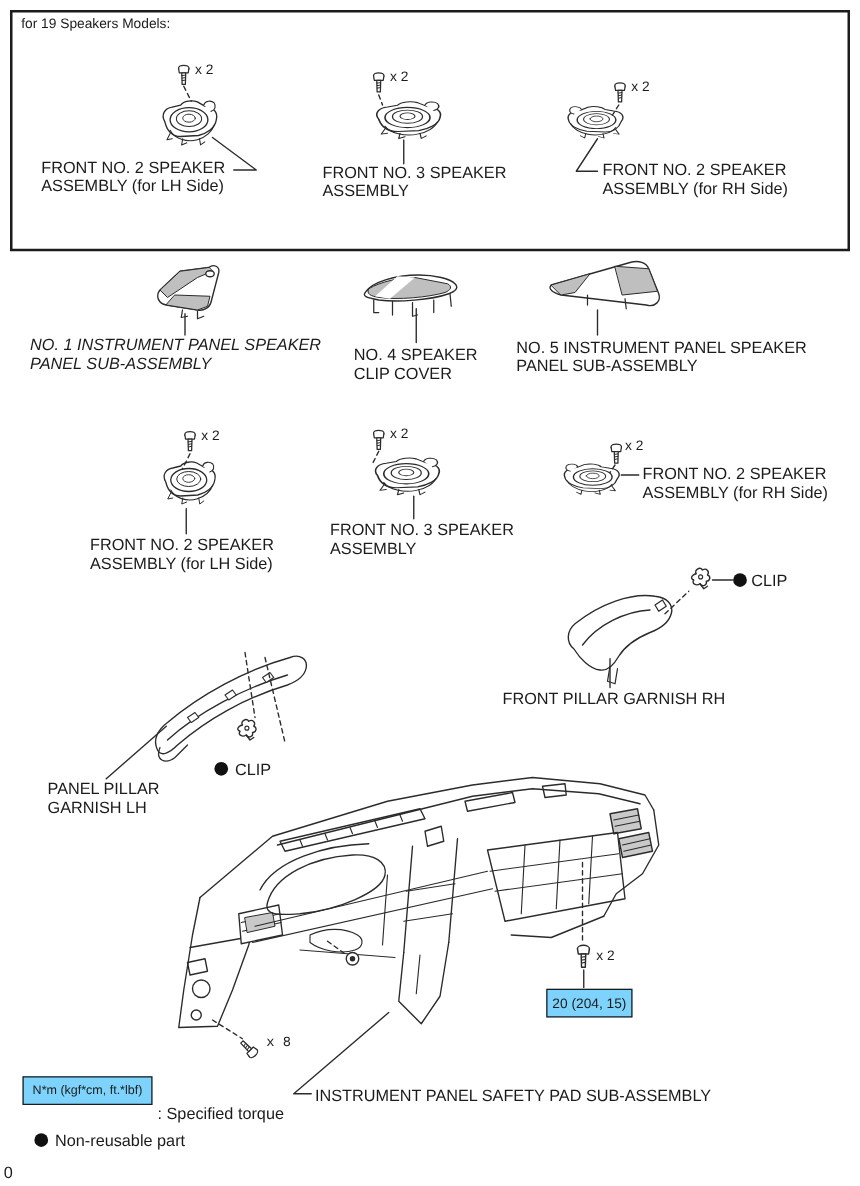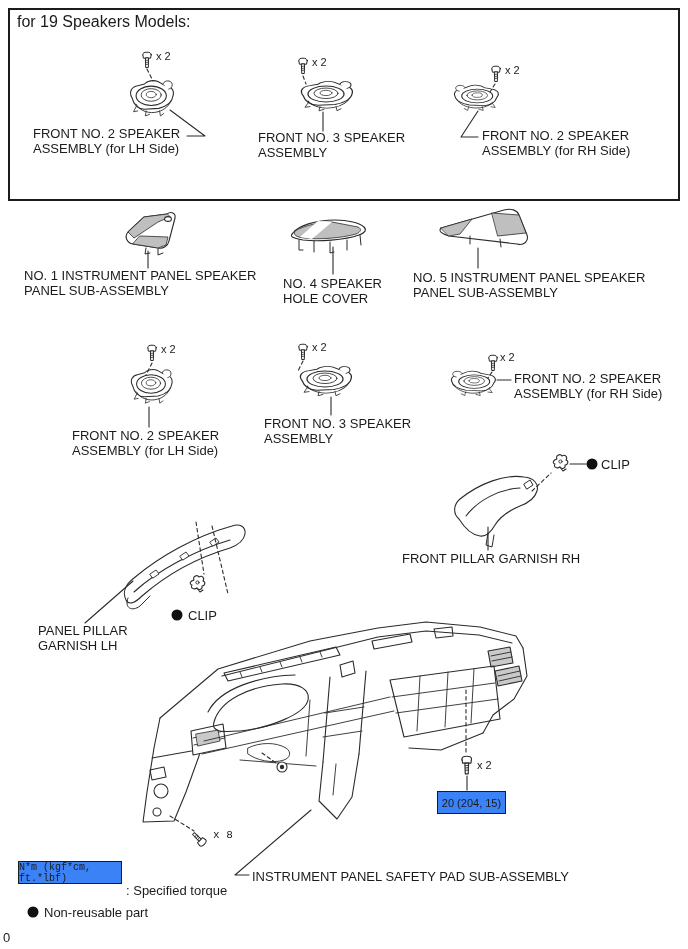--- a/index.html
+++ b/index.html
@@ -4,22 +4,22 @@
 <style>
   html,body{margin:0;padding:0;}
   body{
     width:688px;height:949px;background:#ffffff;position:relative;overflow:hidden;
     font-family:"Liberation Sans",sans-serif;color:#1b1b1b;
   }
   #art{position:absolute;left:0;top:0;}
   .lbl{position:absolute;font-size:13px;line-height:15px;white-space:nowrap;}
   .qty{position:absolute;font-size:11px;line-height:13px;white-space:nowrap;}
   .frame{position:absolute;border:2px solid #1b1b1b;background:transparent;}
-  .sbox{position:absolute;border:1.4px solid #1b1b1b;display:flex;align-items:center;justify-content:center;background:#3b82f6;}
-  .title{position:absolute;font-size:16px;white-space:nowrap;}
+  .sbox{position:absolute;border:1.4px solid #1b1b1b;display:flex;align-items:center;justify-content:center;background:#7dd3fc;}
+  .title{position:absolute;font-size:11px;white-space:nowrap;}
   .pageno{position:absolute;font-size:13px;}
 </style>
 </head>
 <body>
 
 <svg id="art" width="688" height="949" viewBox="0 0 688 949">
   <defs>
     <g id="sym-speaker">
       <path d="M7,22 C3,15 7,9 14,8 L22,6 C25,2 33,1 38,3 L45,7 C53,8 58,13 56,20 C55,28 47,33 39,35 L22,36 C13,36 9,30 7,22 Z" fill="#fff" stroke="#2b2b2b" stroke-width="1.3"></path>
       <ellipse cx="30" cy="20" rx="18" ry="11.5" fill="#fff" stroke="#2b2b2b" stroke-width="1.3"></ellipse>
@@ -221,27 +221,27 @@
 </div>
 <div class="lbl" style="left:258px;top:130px;">
   <div>FRONT NO. 3 SPEAKER</div>
     <div>ASSEMBLY</div>
 </div>
 <div class="lbl" style="left:482px;top:128px;">
   <div>FRONT NO. 2 SPEAKER</div>
     <div>ASSEMBLY (for RH Side)</div>
 </div>
 
-<div class="lbl" style="left:24px;top:268px;">
+<div class="lbl" style="left:24px;top:268px;font-style:italic;">
   <div>NO. 1 INSTRUMENT PANEL SPEAKER</div>
     <div>PANEL SUB-ASSEMBLY</div>
 </div>
 <div class="lbl" style="left:283px;top:276px;">
   <div>NO. 4 SPEAKER</div>
-    <div>HOLE COVER</div>
+    <div>CLIP COVER</div>
 </div>
 <div class="lbl" style="left:413px;top:270px;">
   <div>NO. 5 INSTRUMENT PANEL SPEAKER</div>
     <div>PANEL SUB-ASSEMBLY</div>
 </div>
 
 <div class="qty" style="left:161px;top:343px;">x 2</div>
 <div class="qty" style="left:312px;top:341px;">x 2</div>
 <div class="qty" style="left:500px;top:351px;">x 2</div>
 
@@ -266,18 +266,18 @@
     <div>GARNISH LH</div>
 </div>
 
 <div class="qty" style="left:477px;top:759px;">x 2</div>
 <div class="sbox" style="left:437px;top:791px;width:67px;height:21px;font-size:11px;">
   <span>20 (204, 15)</span>
 </div>
 <div class="qty" style="left:213px;top:829px;font-family:Liberation Mono, monospace;">x 8</div>
 <div class="lbl" style="left:252px;top:869px;">INSTRUMENT PANEL SAFETY PAD SUB-ASSEMBLY</div>
 
-<div class="sbox" style="left:18px;top:861px;width:102px;height:21px;font-size:10px;font-family:Liberation Mono, monospace;">
+<div class="sbox" style="left:18px;top:861px;width:102px;height:21px;font-size:10px;">
   <span>N*m (kgf*cm, ft.*lbf)</span>
 </div>
 <div class="lbl" style="left:126px;top:883px;">: Specified torque</div>
 <div class="lbl" style="left:44px;top:905px;">Non-reusable part</div>
 <div class="pageno" style="left:3px;top:930px;">0</div>
 
 </body></html>

